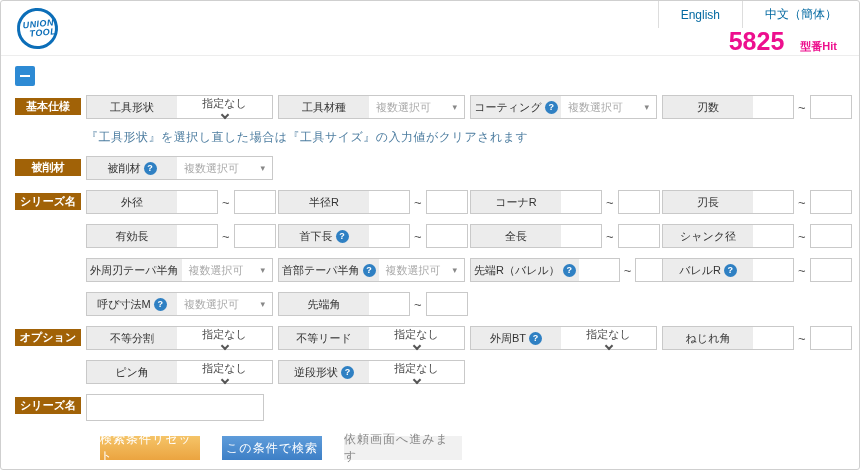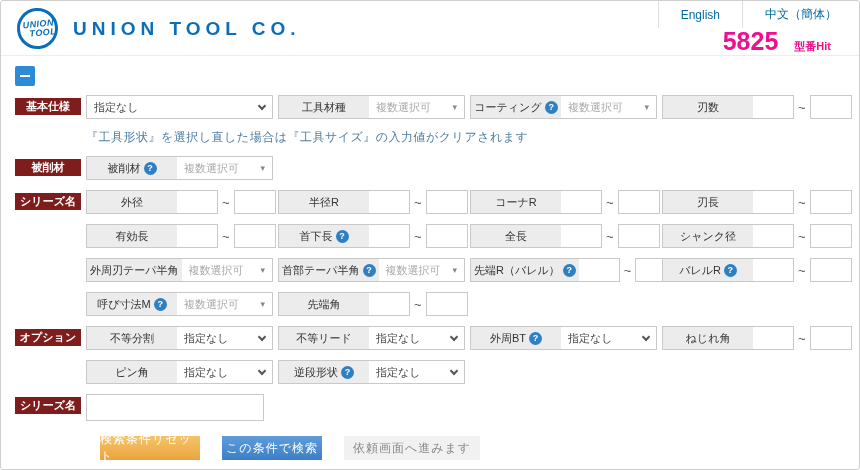--- a/index.html
+++ b/index.html
@@ -16,83 +16,82 @@
   .logo-circle { width:41px; height:41px; border:3px solid #0c6eb8; border-radius:50%;
     display:flex; flex-direction:column; justify-content:center; align-items:flex-start;
     padding-left:3px; transform:rotate(-6deg); background:#fff; }
   .logo-circle span { color:#0c6eb8; font-weight:bold; font-style:italic;
     font-size:9px; line-height:9px; letter-spacing:0.5px; white-space:nowrap; }
   .logo-circle span:last-child { margin-left:6px; }
   .company { margin-left:15px; color:#0c6eb8; font-size:19px; font-weight:bold; letter-spacing:5px; }
   .lang-bar { position:absolute; top:0; right:0; display:flex; height:27px; }
   .lang-item { display:flex; align-items:center; padding:0 22px; font-size:12px;
     color:#0369a1; border-left:1px solid #ddd; cursor:pointer; }
-  .hit-wrap { position:absolute; top:27px; right:28px; display:flex; align-items:baseline;text-align:center; }
+  .hit-wrap { position:absolute; top:27px; right:22px; display:flex; align-items:baseline;text-align:center; }
   .hit-count { color:#ed0f8e; font-size:25px; font-weight:bold; line-height:26px; }
   .hit-suffix { color:#ed0f8e; font-size:11px; font-weight:bold; margin-left:16px; }
 
   
   .content { padding:10px 8px 0 14px; }
   .collapse-btn { width:20px; height:20px; background:#2d8ad4; border-radius:2px;
     display:flex; align-items:center; justify-content:center; margin-bottom:9px; cursor:pointer; }
   .minus-bar { width:10px; height:2px; background:#fff; }
 
   .section { display:flex; margin-bottom:10px; }
-  .badge { flex:0 0 66px; height:17px; background:#7f1d1d; color:#fff; font-size:11px;
+  .badge { flex:0 0 66px; height:17px; background:#a16207; color:#fff; font-size:11px;
     font-weight:bold; text-align:center; line-height:17px; margin-top:3px; }
   .sec-body { flex:1; margin-left:5px; }
   .form-row { display:flex; margin-bottom:10px; }
   .form-row:last-child { margin-bottom:0; }
   .cell { flex:0 0 192px; width:192px; display:flex; align-items:center; }
 
   .group { display:flex; align-items:stretch; border:1px solid #c9c9c9; background:#fff; height:24px; }
   .f-label { background:#ececec; min-width:90px; display:flex; align-items:center;
     justify-content:center; font-size:11px; color:#333; padding:0 3px; white-space:nowrap; }
   .help { width:13px; height:13px; border-radius:50%; background:#2f80c3; color:#fff;
     font-size:9px; font-weight:bold; display:inline-flex; align-items:center;
     justify-content:center; margin-left:3px; cursor:pointer; flex:0 0 13px; }
 
   .sel-group { width:187px; }
   .sel-box, .multi-box { flex:1; display:flex; align-items:center; justify-content:space-between;
     padding:0 7px; font-size:11px; background:#fff; cursor:pointer; min-width:0; }
-  .sel-box { color:#444; }
+  .sel-box { color:#444;flex-direction:column; }
   .multi-box { color:#a8a8a8; }
   .chev { width:6px; height:6px; border-right:2px solid #555; border-bottom:2px solid #555;
     transform:rotate(45deg); margin-top:-3px; flex:0 0 6px; }
   .tri { color:#888; font-size:9px; line-height:9px; }
 
   .range-group input { width:40px; border:none; outline:none; font-size:11px; padding:0 3px; min-width:0; }
   .tilde { margin:0 4px; color:#555; font-size:13px; }
   .free-input { width:42px; height:24px; border:1px solid #c9c9c9; font-size:11px;
     padding:0 3px; outline:none; }
 
   .sec-note { font-size:12px; color:#4d7da0; margin-top:0; letter-spacing:0.5px; }
   .series-input { width:178px; height:27px; border:1px solid #c9c9c9; font-size:12px;
     padding:0 5px; outline:none; }
 
   
   .footer { margin-left:85px; margin-top:15px; display:flex; }
   .btn { height:24px; font-size:12px; display:flex; align-items:center;
     justify-content:center; cursor:pointer; letter-spacing:1px; }
   .btn-reset { width:100px; background:linear-gradient(#f5c468,#eba440); color:#fff; margin-right:22px; }
   .btn-search { width:100px; background:linear-gradient(#5e9cda,#3d7fc6); color:#fff; margin-right:22px; }
-  .btn-proceed { width:136px; background:#f1f1f1; color:#888; }
+  .btn-proceed { width:118px; background:#f1f1f1; color:#888; }
 </style>
 </head>
 <body>
 
 <div class="page">
 
   <div class="header">
     <div class="logo-wrap">
       <div class="logo-circle">
         <span>UNION</span>
         <span>TOOL</span>
       </div>
-      <div class="company">UNION TOOL CO.</div>
     </div>
     <div class="lang-bar">
       <div class="lang-item">English</div>
       <div class="lang-item">中文（簡体）</div>
     </div>
     <div class="hit-wrap">
       <span class="hit-count">5825</span>
       <span class="hit-suffix">型番Hit</span>
     </div>
   </div>
@@ -102,20 +101,23 @@
       <span class="minus-bar"></span>
     </div>
 
     <div>
         <div class="section">
           <div class="badge">基本仕様</div>
           <div class="sec-body">
             <div class="form-row">
               <div class="cell">
                 <div class="group sel-group">
+                  <div class="f-label">
+                    <span>工具形状</span>
+                  </div>
                   <div class="sel-box">
                     <span>指定なし</span>
                     <span class="chev"></span>
                   </div>
                 </div>
               </div>
               <div class="cell">
                 <div class="group sel-group">
                   <div class="f-label">
                     <span>工具材種</span>

